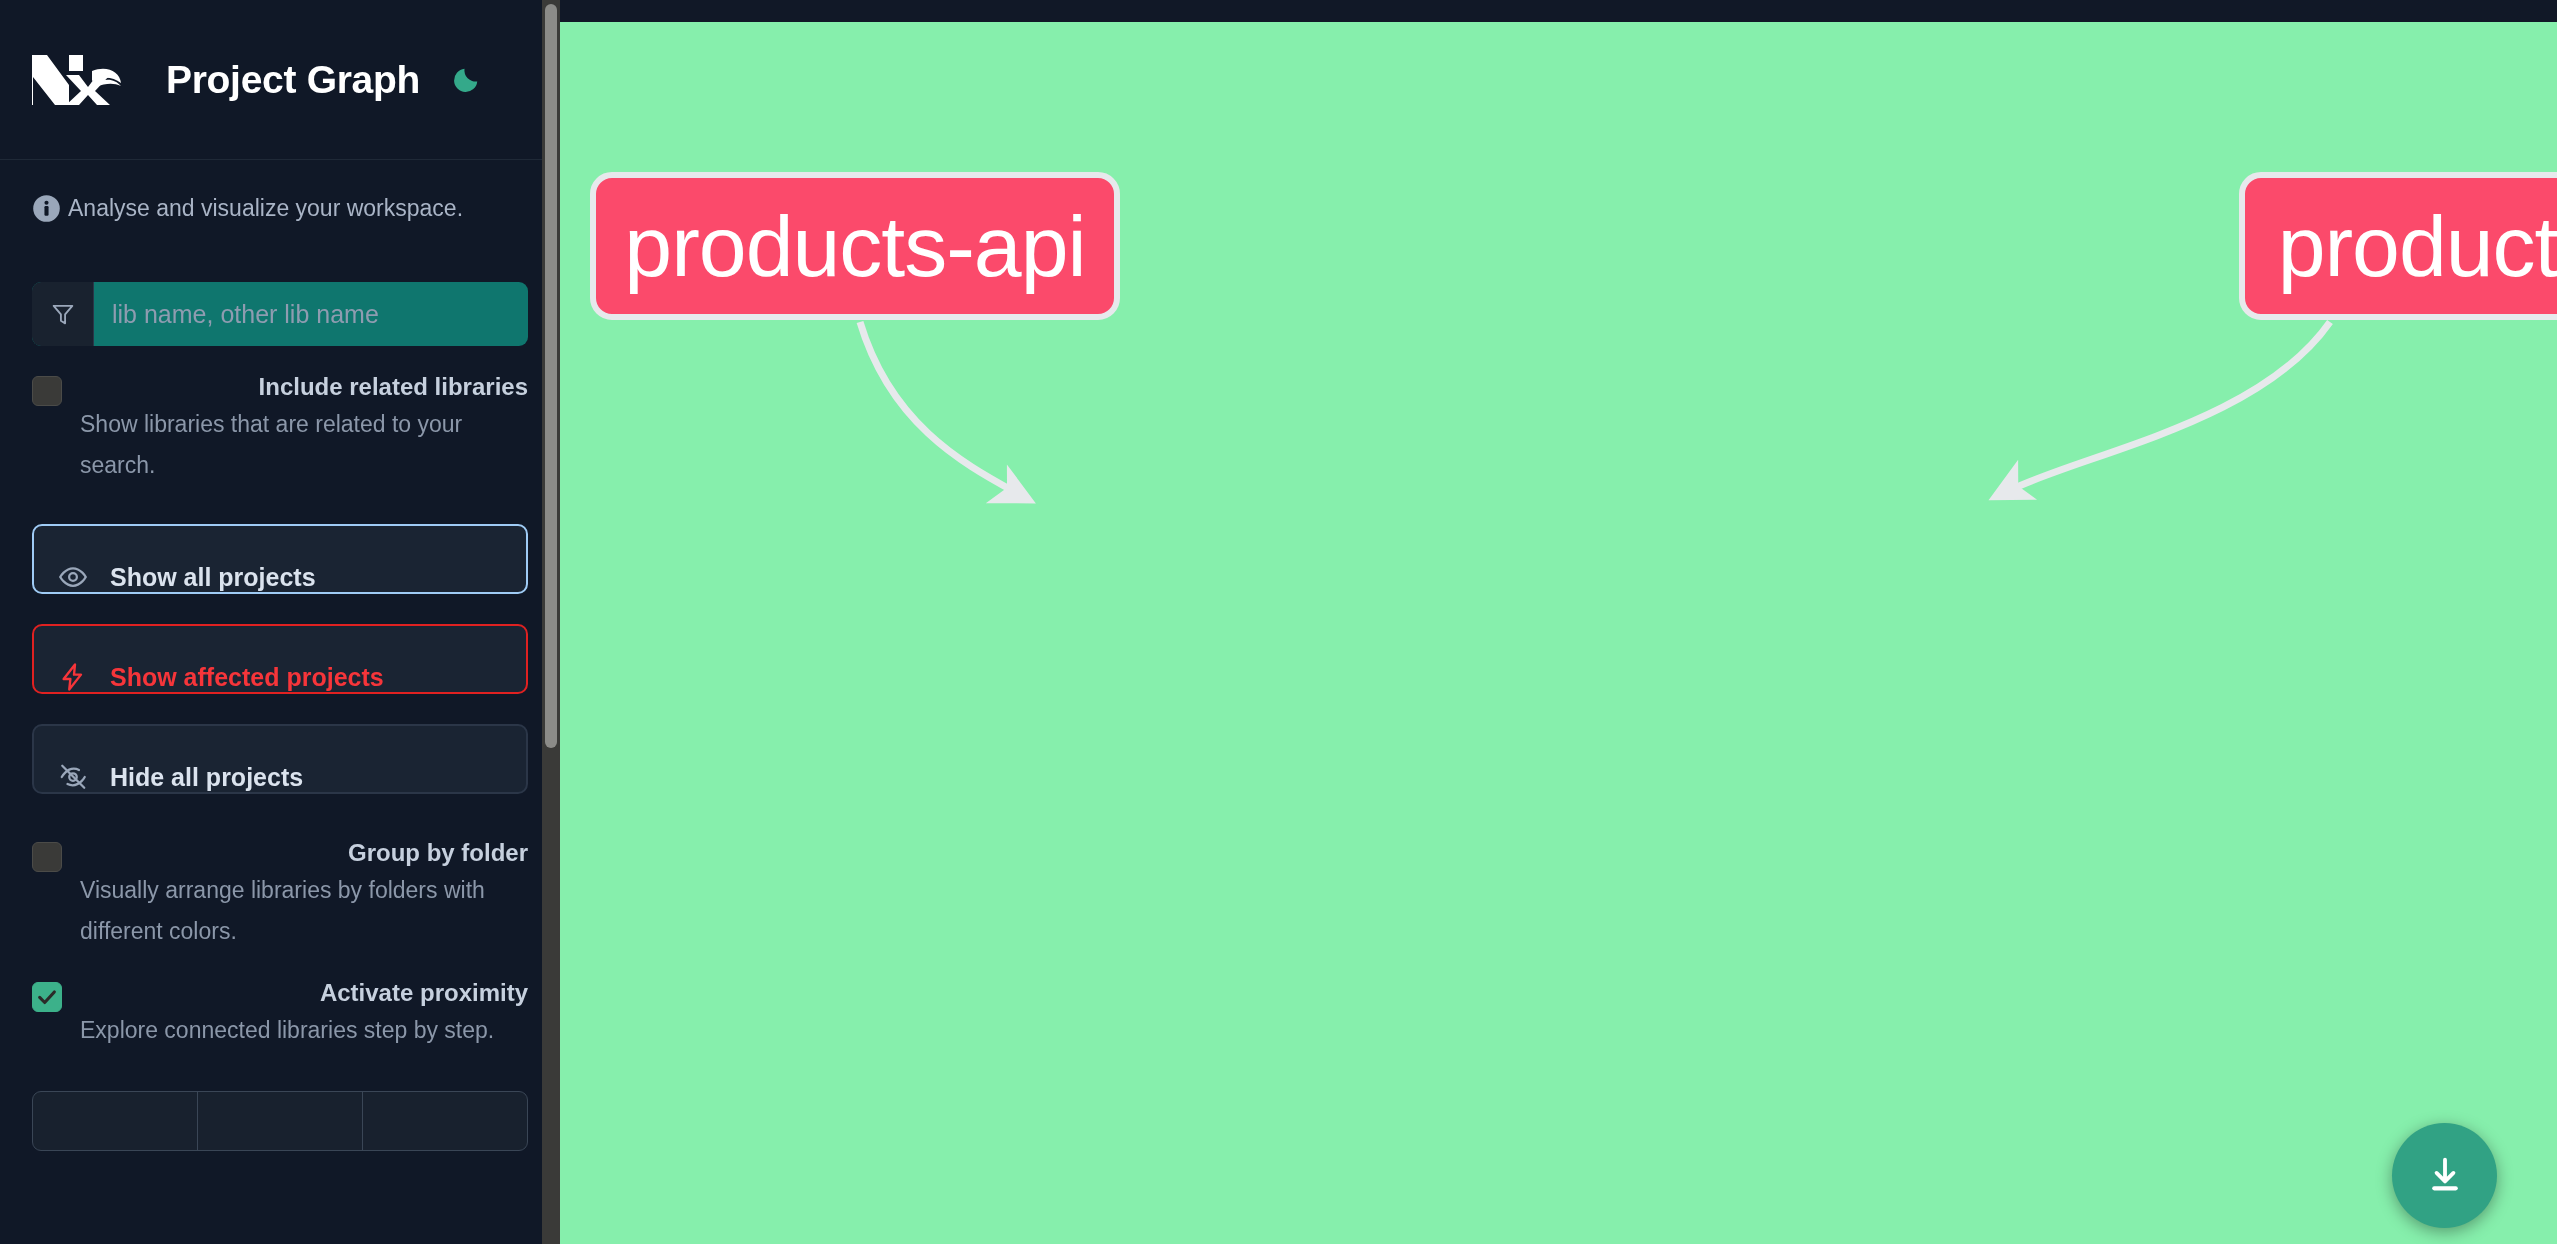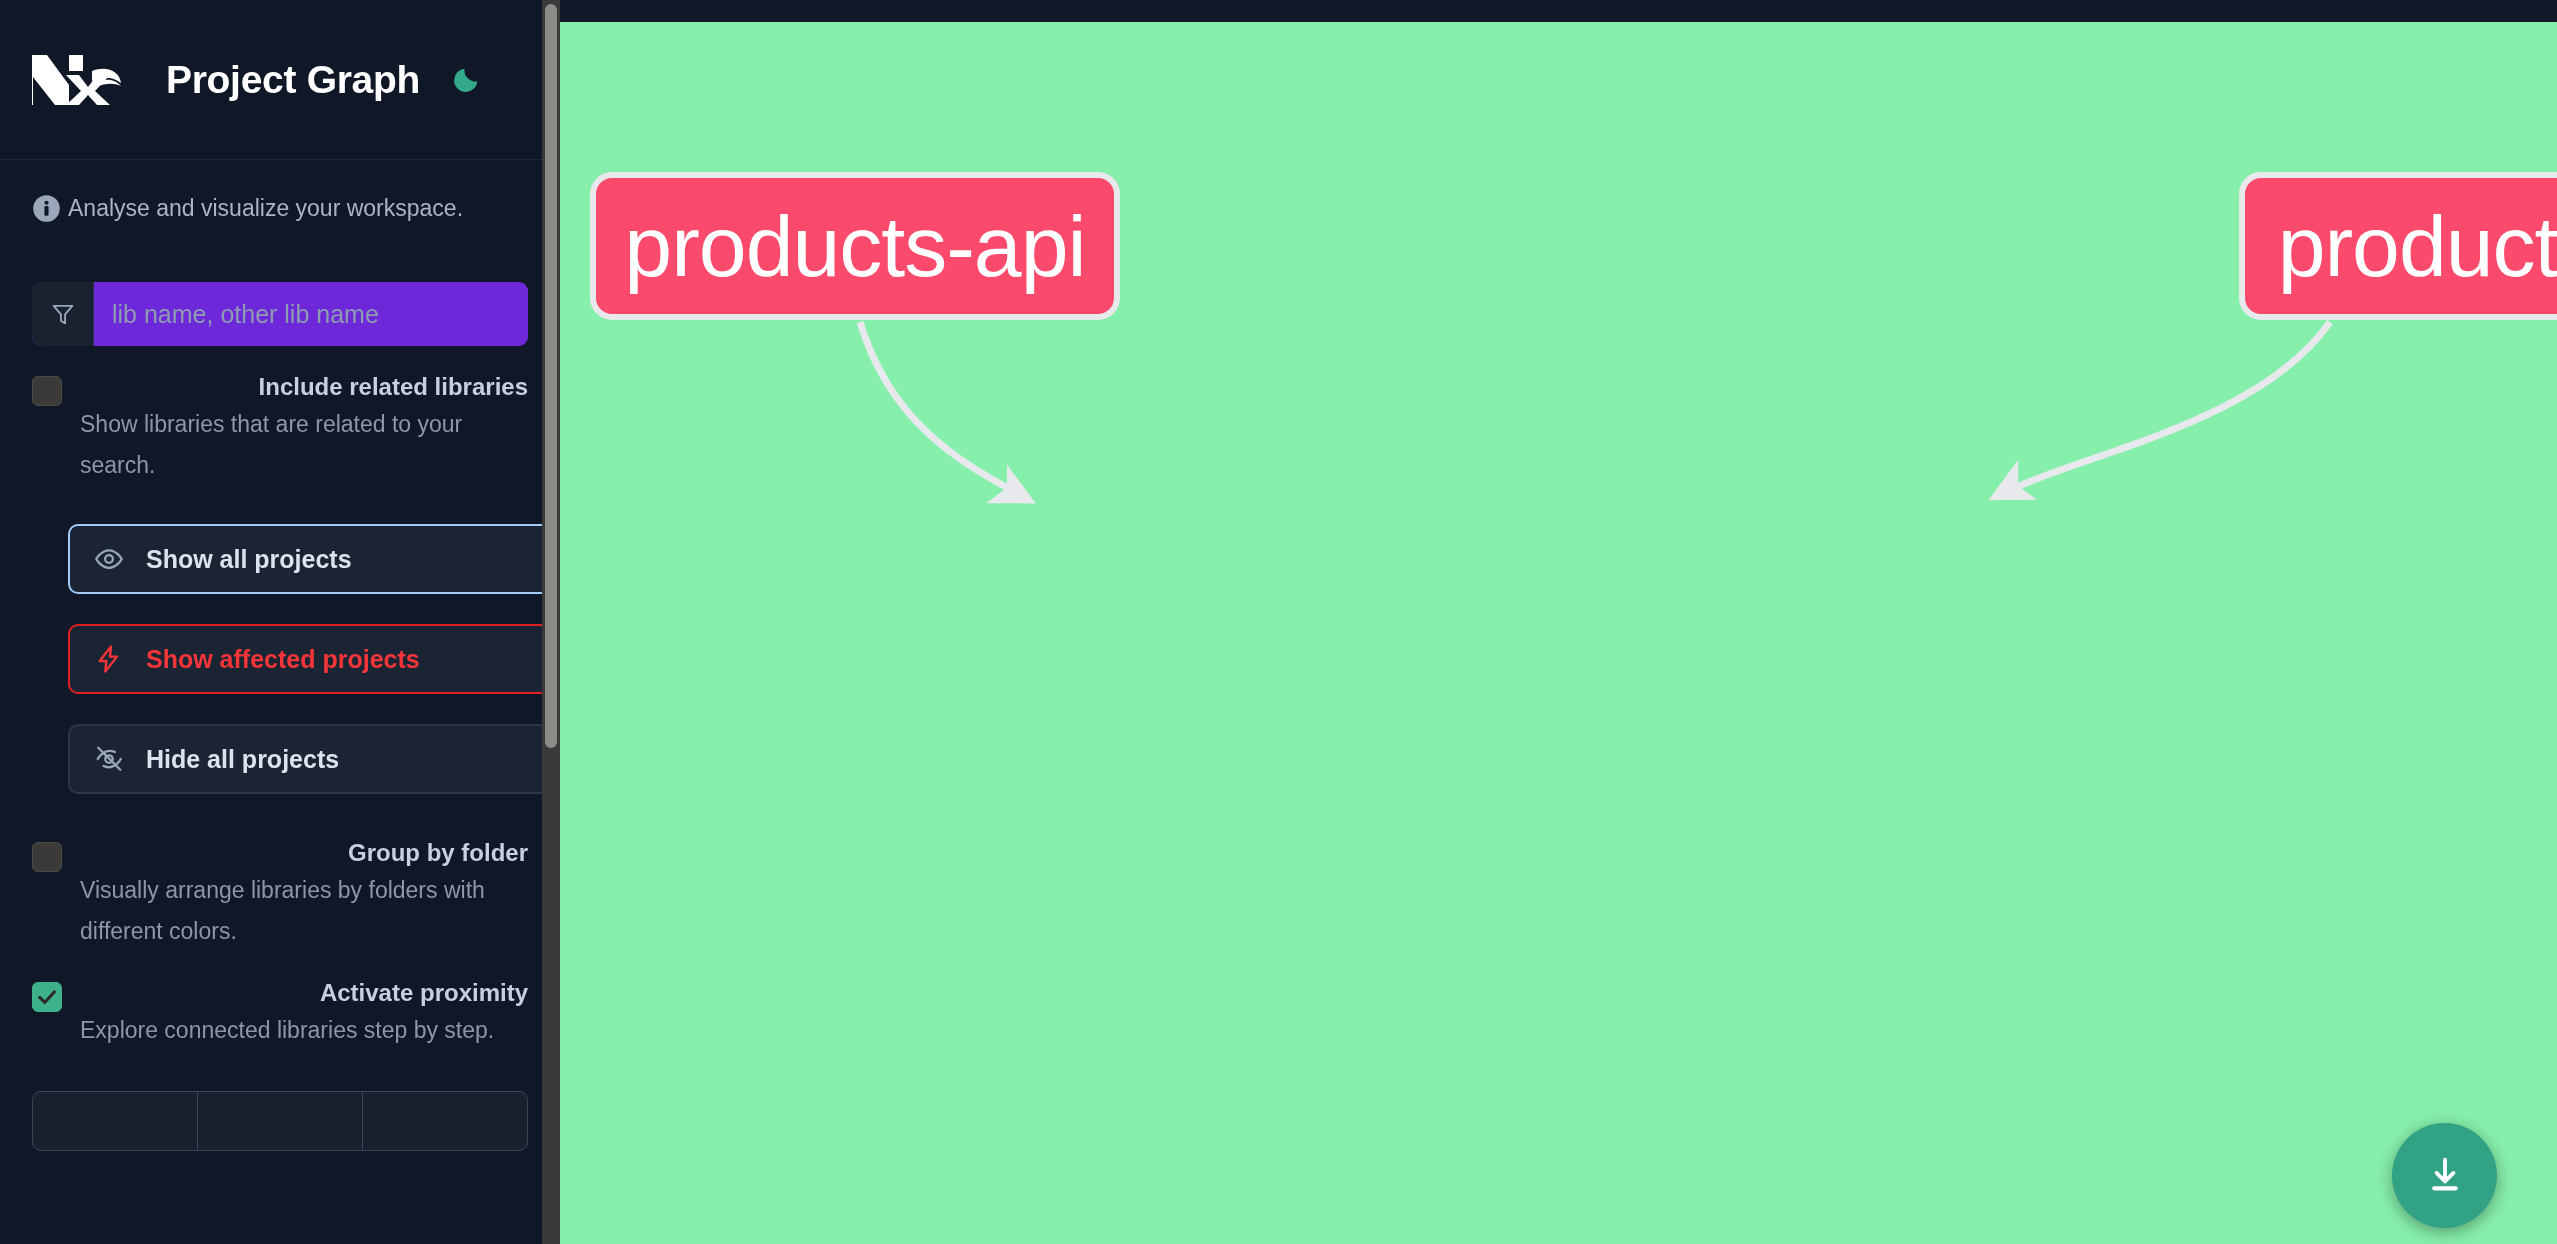--- a/index.html
+++ b/index.html
@@ -86,21 +86,21 @@
     color: #a9b4c6;
     white-space: nowrap;
   }
 
   
   .filter-wrap {
     margin-top: 49px;
     height: 64px;
     display: flex;
     align-items: stretch;
-    background: #6d28d9;
+    background: #0f766e;
     border-radius: 9px;
     overflow: hidden;
   }
 
   .filter-icon-box {
     width: 62px;
     display: flex;
     align-items: center;
     justify-content: center;
     border-right: 1px solid #2b3648;
@@ -164,36 +164,35 @@
     color: #8b97a9;
     line-height: 41px;
     margin-top: 2px;
   }
 
   
   .btn-stack { margin-top: 38px; }
 
   .gbtn {
     display: flex;
-    align-items: center;
+    align-items: flex-end;
     gap: 22px;
     width: 100%;
     height: 70px;
     padding: 0 24px;
     border-radius: 10px;
     background: #1a2433;
     border: 2px solid #2b3648;
     color: #dbe3ee;
     font-size: 25px;
     font-weight: 700;
     cursor: pointer;
     margin-bottom: 30px;
     font-family: "Liberation Sans", sans-serif;
     text-align: left;
-    margin-left: 36px;
   }
   .gbtn:last-child { margin-bottom: 0; }
 
   .gbtn.focus { border-color: #9fcbf5; }
   .gbtn.danger { border-color: #e02121; color: #f6353a; }
 
   .gbtn svg { flex: 0 0 auto; }
 
   .btn-lab { white-space: nowrap; }
 

